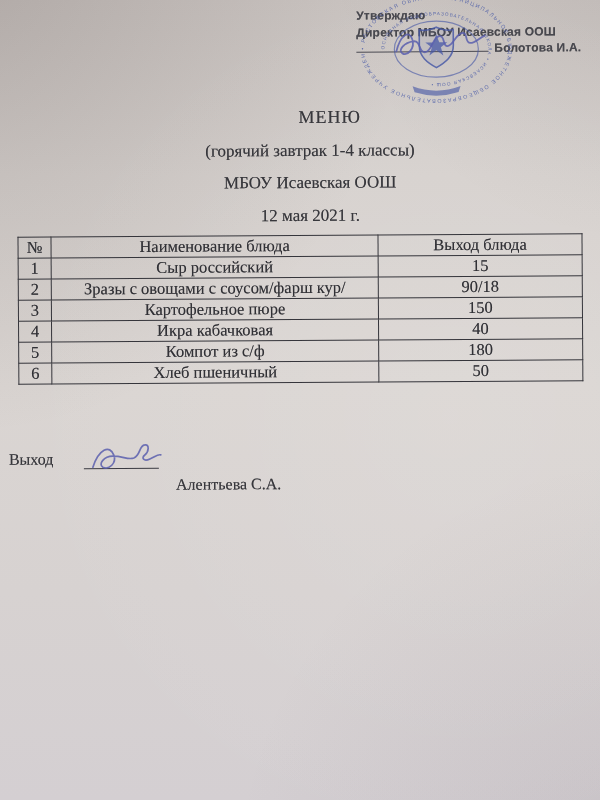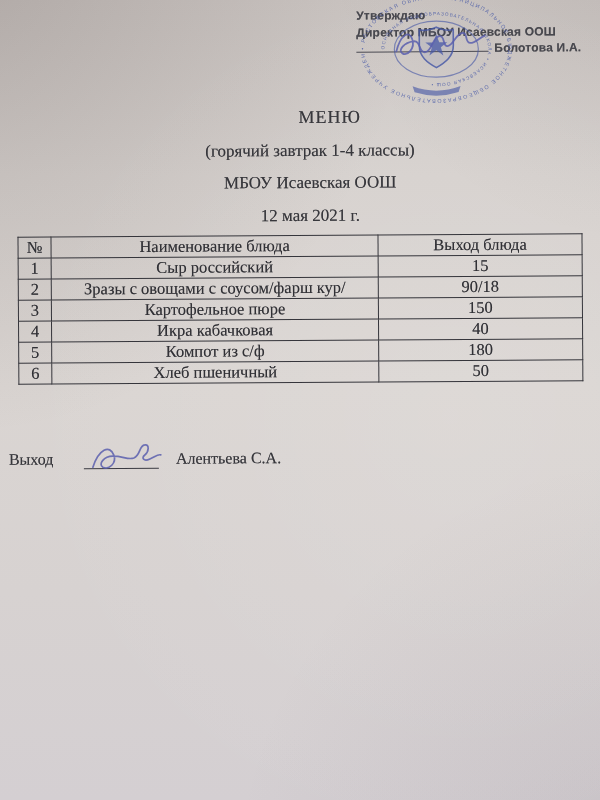--- a/index.html
+++ b/index.html
@@ -42,21 +42,21 @@
     text-shadow:0 0 0.5px rgba(49,49,54,0.55);
   }
   table.menu th, table.menu td{
     border:1.7px solid #35353b;text-align:center;font-weight:normal;
     height:20px;padding:0 2px;overflow:hidden;white-space:nowrap;
   }
   .col-num{width:33px;} .col-dish{width:327px;} .col-out{width:204px;}
 
   
   .cook-role{position:absolute;left:8px;top:449px;font-size:16px;color:#37373c;text-shadow:0 0 0.5px rgba(55,55,60,0.6);}
-  .cook-name{position:absolute;left:175px;top:449px;font-size:16px;color:#37373c;text-shadow:0 0 0.5px rgba(55,55,60,0.6);}
+  .cook-name{position:absolute;left:175px;top:475px;font-size:16px;color:#37373c;text-shadow:0 0 0.5px rgba(55,55,60,0.6);}
   .cook-line{position:absolute;left:83px;top:467px;width:75px;border-top:1.5px solid #3b3b42;}
 
   svg{overflow:visible;pointer-events:none;}
   .stamp-svg{position:absolute;left:352px;top:-12px;}
   .dir-sig-svg{position:absolute;left:352px;top:22px;}
   .cook-sig-svg{position:absolute;left:84px;top:438px;}
 </style>
 </head>
 <body>
 

